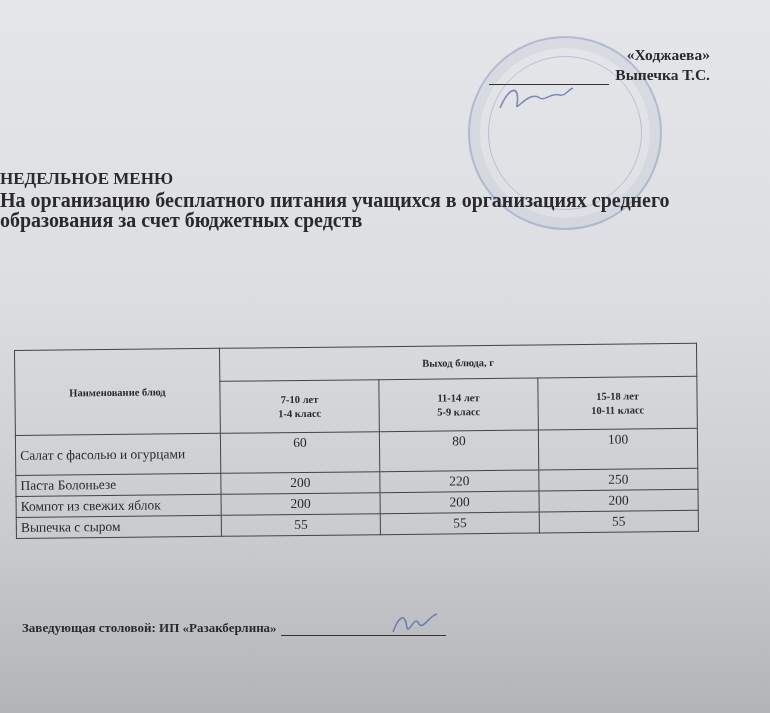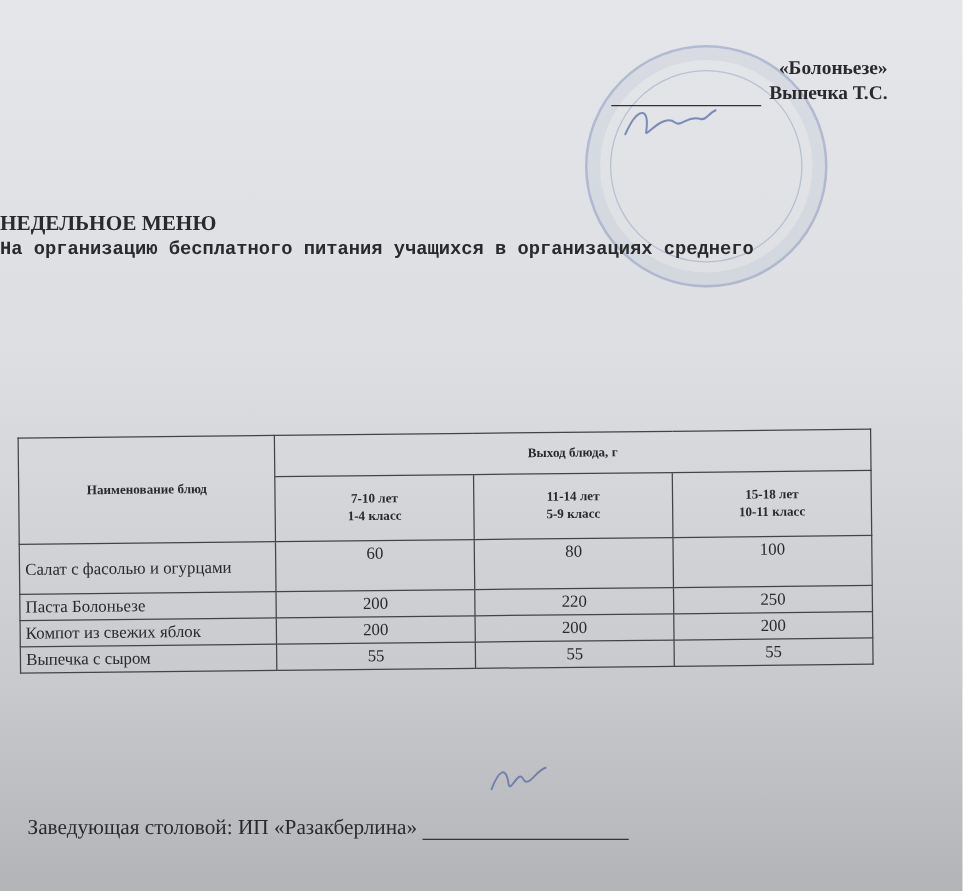--- a/index.html
+++ b/index.html
@@ -11,54 +11,55 @@
   }
   .page { position: absolute; inset: 0; }
   .approval { position: absolute; right: 60px; top: 45px; text-align: right; font-weight: bold; font-size: 15.5px; line-height: 20px; }
   .approval .sigline { display: inline-block; width: 120px; border-bottom: 1.5px solid #333; margin-right: 6px; vertical-align: bottom; height: 14px; }
   .stamp { position: absolute; left: 468px; top: 36px; width: 190px; height: 190px; border-radius: 50%;
     border: 2px solid rgba(90,110,170,0.35); box-shadow: inset 0 0 0 10px rgba(90,110,170,0.08); }
   .stamp-inner { position: absolute; left: 18px; top: 18px; right: 18px; bottom: 18px; border-radius: 50%; border: 1px solid rgba(90,110,170,0.3); }
   .signature { position: absolute; left: 495px; top: 80px; width: 80px; height: 35px; }
   .title-block { position: absolute; left: 0; right: 0; top: 168px; text-align: left; font-weight: bold; }
   .title-block .t1 { font-size: 17px; line-height: 22px; }
-  .title-block .t2 { font-size: 15px; line-height: 20px; padding-left: 0; font-family: Liberation Mono, monospace; }
+  .title-block .t2 { font-size: 20px; line-height: 20px; padding-left: 0; }
   table.menu { position: absolute; left: 14px; top: 350px; border-collapse: collapse; font-size: 13px; transform: rotate(-0.6deg); transform-origin: left top; }
   table.menu td, table.menu th { border: 1.3px solid #444; padding: 2px 4px; font-weight: normal; }
   table.menu th { font-weight: bold; font-size: 10.5px; text-align: center; }
   th.name-h { width: 196px; height: 80px; }
   th.yield-h { height: 28px; }
   th.age-h { width: 150px; line-height: 14px; }
   td.dish { text-align: left; font-size: 13.5px; line-height: 16px; }
   td.val { text-align: center; vertical-align: top; font-size: 13.5px; }
-  .footer { position: absolute; left: 22px; top: 620px; font-weight: normal; font-size: 17px; margin-top: 32px; }
+  .footer { position: absolute; left: 22px; top: 620px; font-weight: bold; font-size: 13px; }
   .footer .sigline { display: inline-block; width: 165px; border-bottom: 1.5px solid #333; height: 12px; vertical-align: bottom; margin-left: 4px; }
   .footer-sig { position: absolute; left: 385px; top: 608px; width: 60px; height: 28px; }
 </style>
 </head>
 <body>
 
 <div class="page">
 
   <div class="stamp">
       <div class="stamp-inner"></div>
     </div>
 
   <div class="approval">
-    <div>«Болоньезе»</div>
+    <div>«Ходжаева»</div>
     <div><span class="sigline"></span><span>Выпечка Т.С.</span></div>
   </div>
 
   <svg class="signature" viewBox="0 0 80 35">
     <path d="M5 28 C15 5, 25 5, 22 25 C20 32, 35 10, 45 18 C50 22, 55 12, 65 15 C70 17, 72 10, 78 8" fill="none" stroke="#5a6eaa" stroke-width="1.6" opacity="0.75"></path>
   </svg>
 
   <div class="title-block">
     <div class="t1">НЕДЕЛЬНОЕ МЕНЮ</div>
     <div class="t2">На организацию бесплатного питания учащихся в организациях среднего</div>
+    <div class="t2">образования за счет бюджетных средств</div>
   </div>
 
   <table class="menu">
     <tbody>
         <tr>
       <th class="name-h" rowspan="2">Наименование блюд</th>
       <th class="yield-h" colspan="3">Выход блюда, г</th>
     </tr>
     <tr>
       <th class="age-h">

